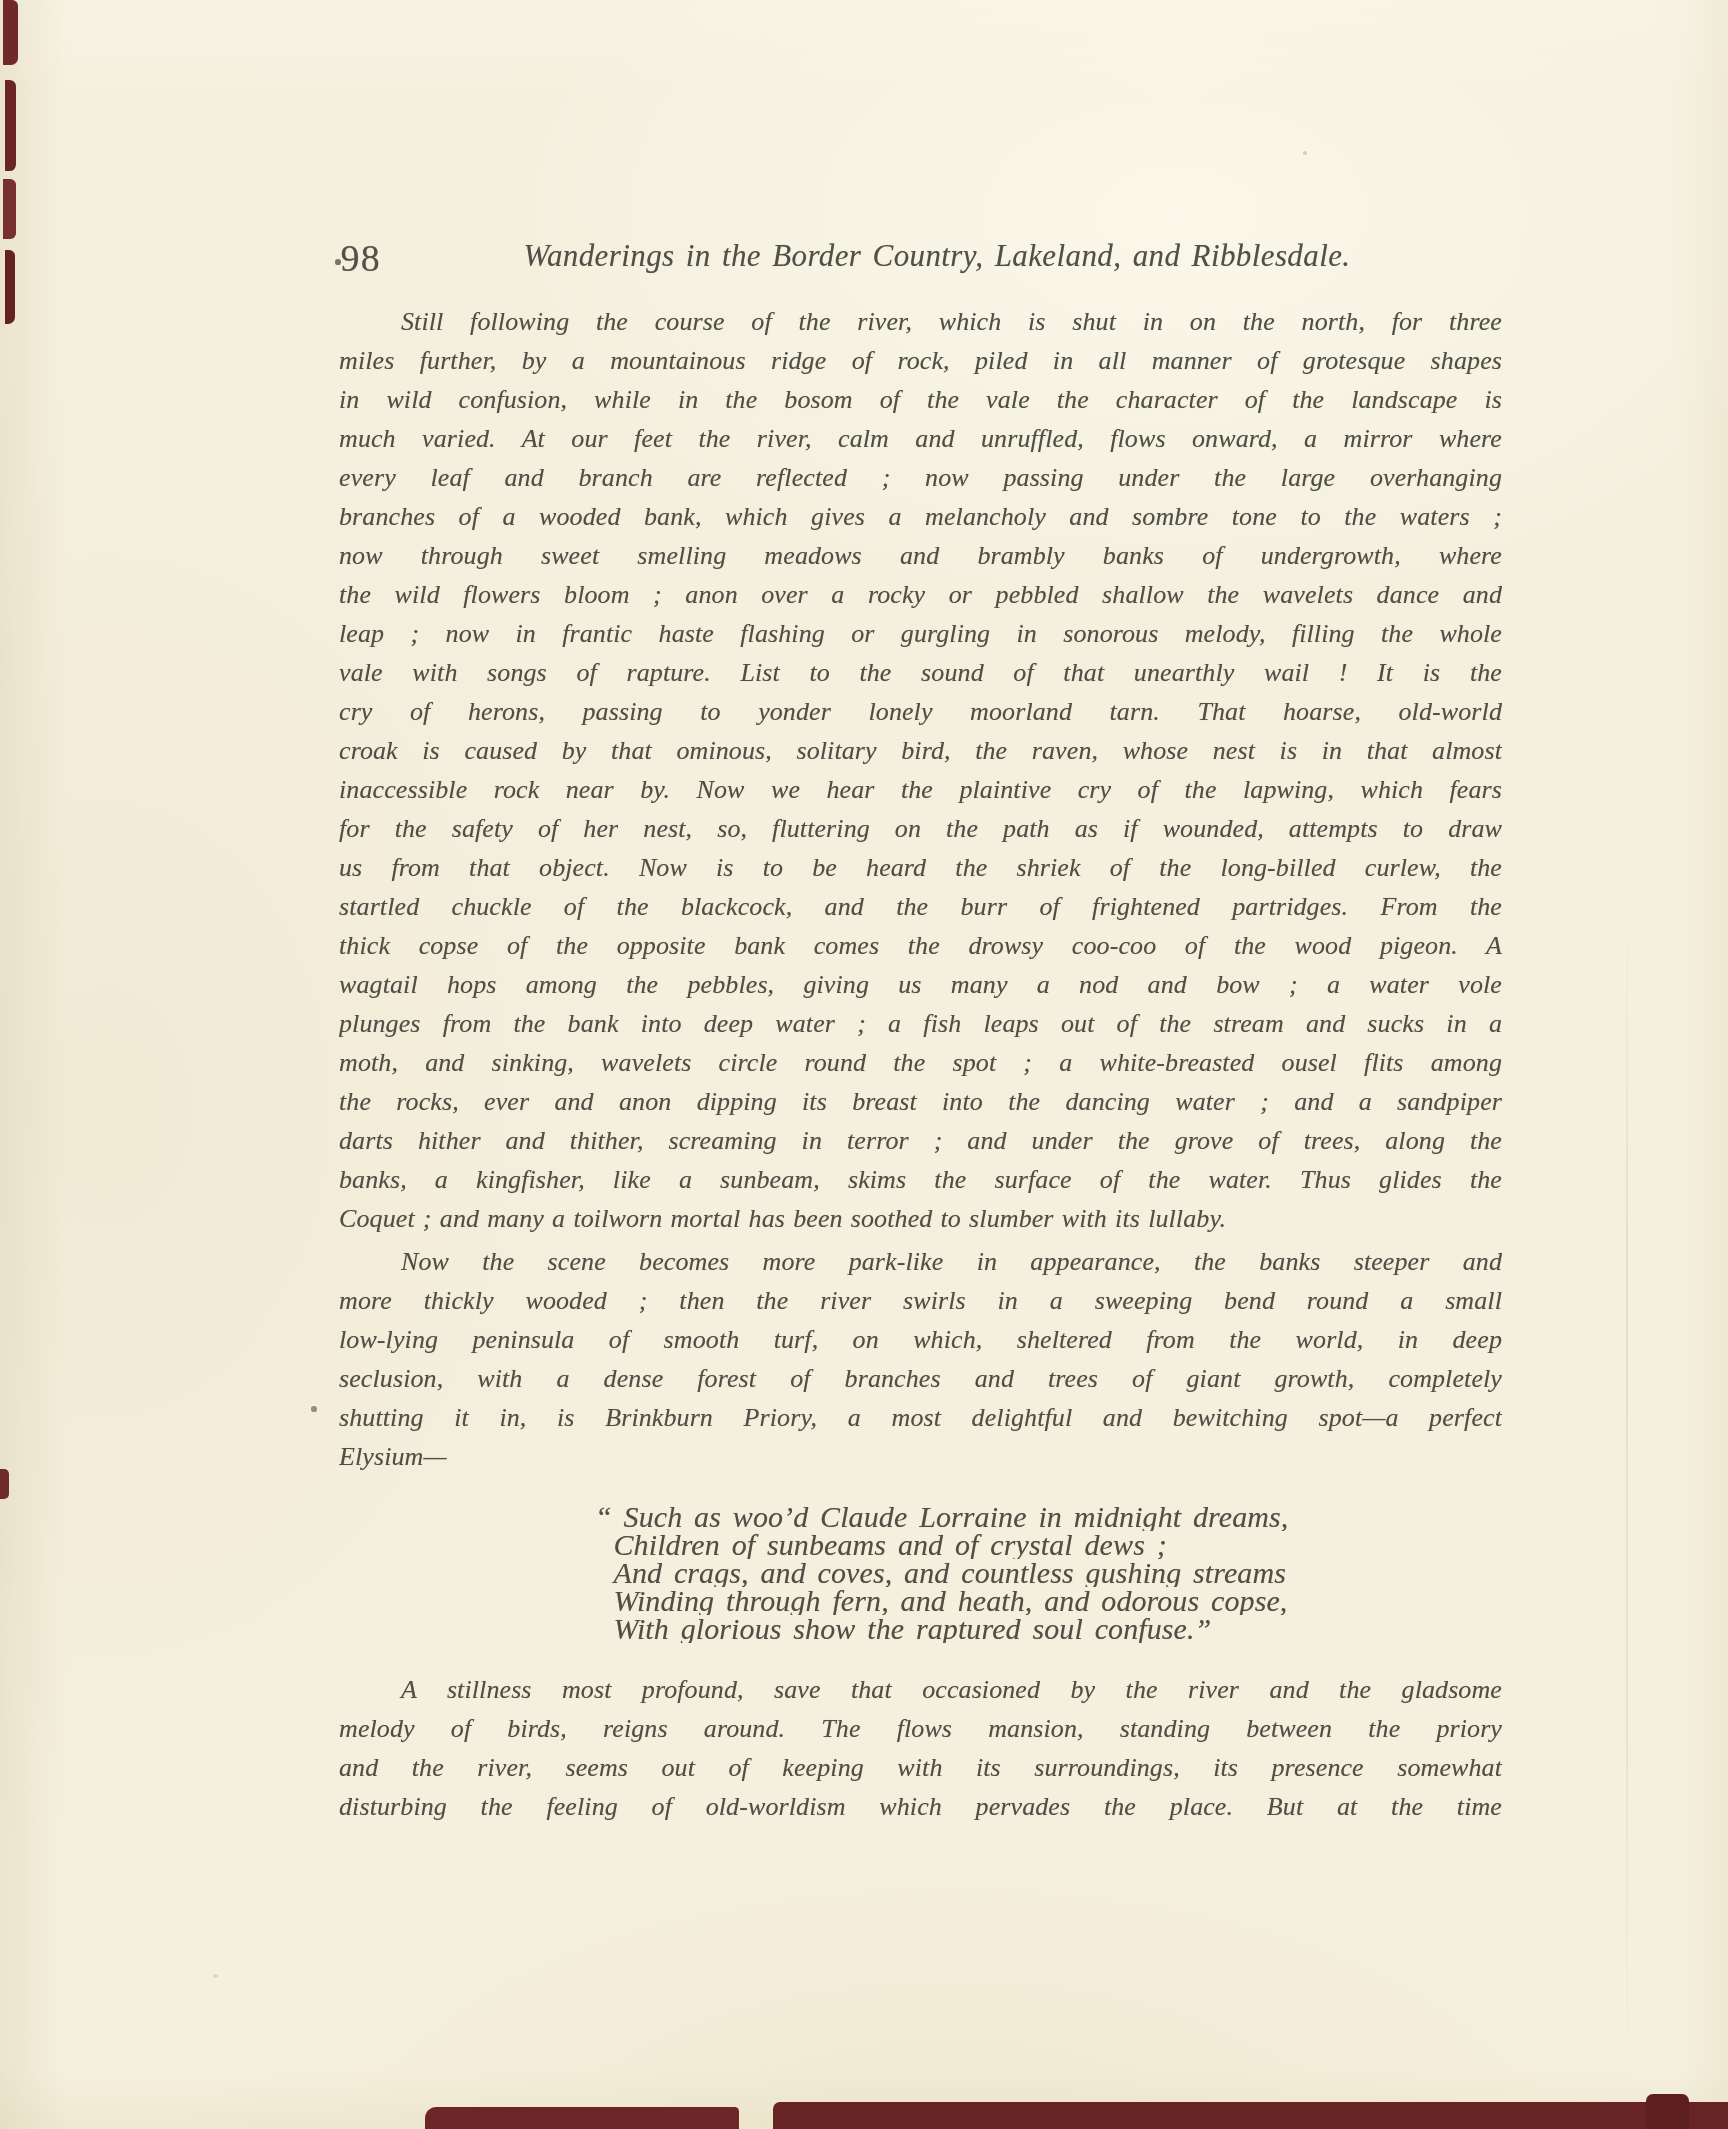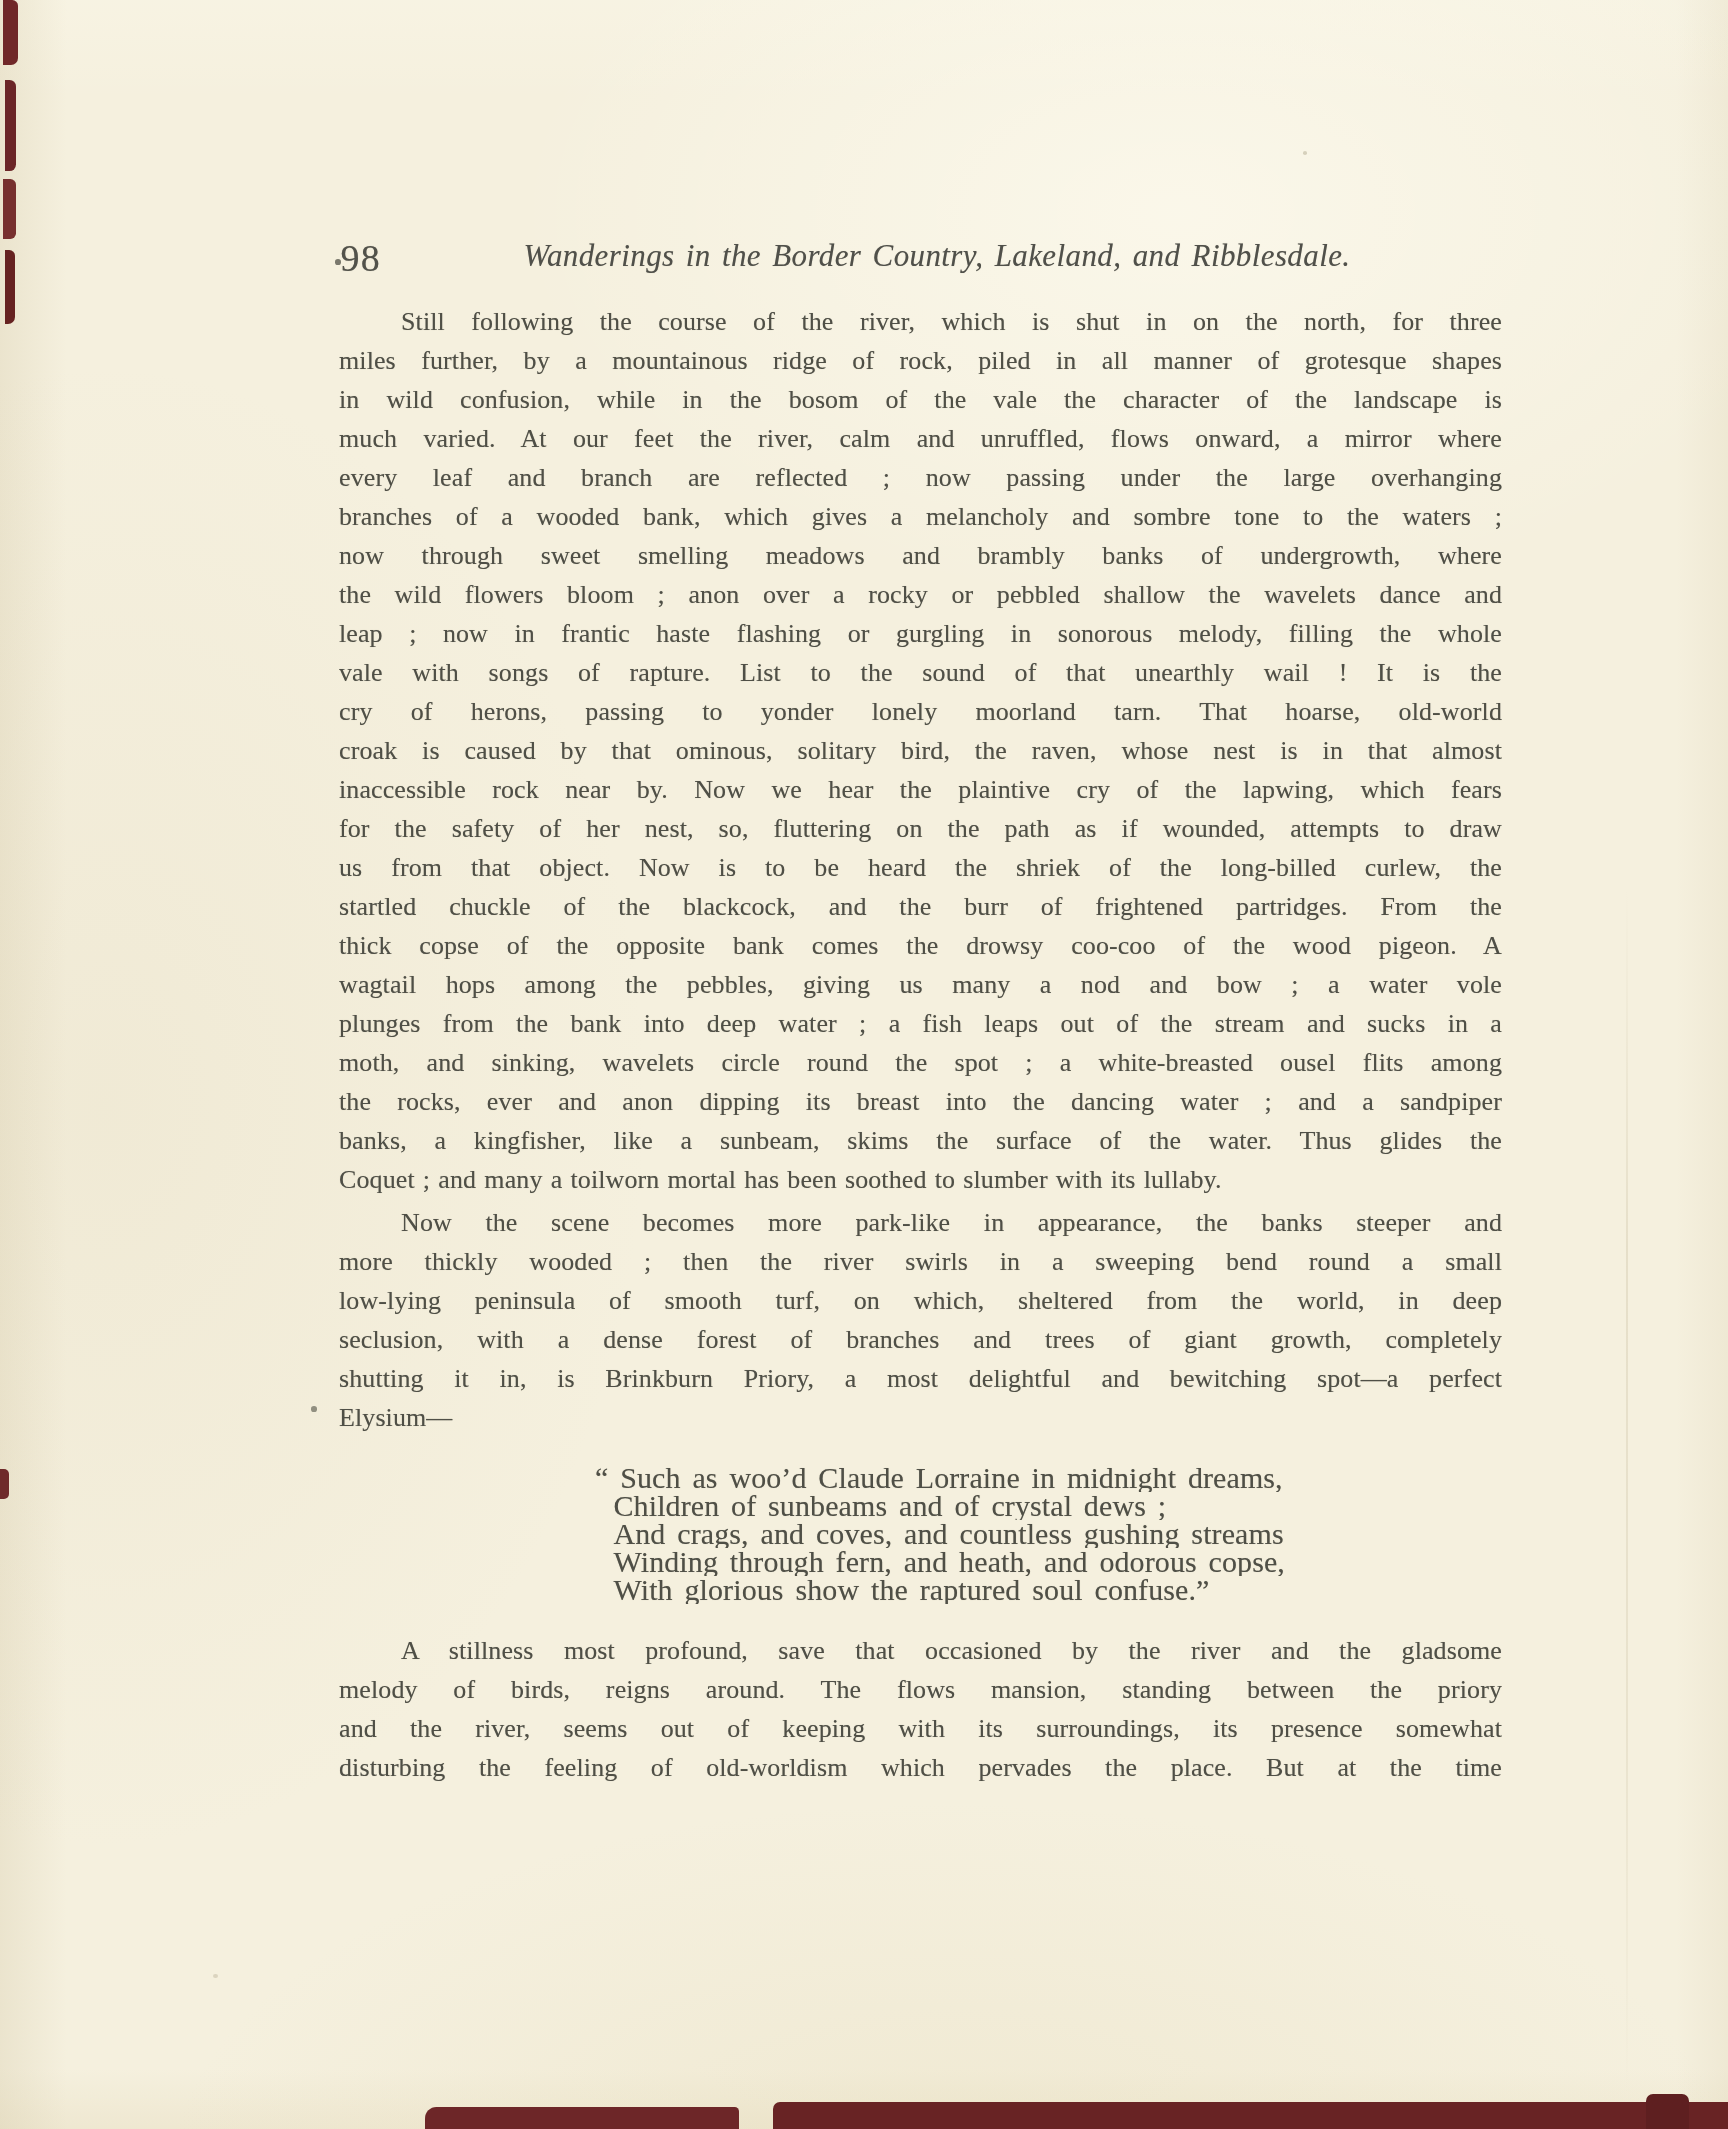--- a/index.html
+++ b/index.html
@@ -31,20 +31,21 @@
     text-align: center; padding-left: 33px;
     font-style: italic; font-size: 31px; line-height: 37px;
     letter-spacing: 0.4px; word-spacing: 0.10em;
     color: #50504a; text-shadow: 0 0 0.7px rgba(80,80,70,0.40);
   }
 
   .textblock {
     position: absolute; top: 302px; left: 339px; width: 1163px;
     font-size: 26px; letter-spacing: 0.1px; word-spacing: 0.06em;
     text-shadow: 0 0 0.7px rgba(79,79,70,0.40);
+    font-style: italic;
   }
   .tline { line-height: 39px; height: 39px; overflow: hidden; }
   .tline.j { text-align: justify; text-align-last: justify; }
   .tline.noj { text-align: center; text-align-last: left; }
   .tline.indent { text-indent: 62px; }
 
   .para.p2 { margin-top: 4.3px; }
   .poem {
     margin-top: 27px; margin-left: 256px;
     font-size: 30px; word-spacing: 0.14em; letter-spacing: 0.1px;
@@ -101,20 +102,21 @@
         <div class="tline j">croak is caused by that ominous, solitary bird, the raven, whose nest is in that almost</div>
         <div class="tline j">inaccessible rock near by.  Now we hear the plaintive cry of the lapwing, which fears</div>
         <div class="tline j">for the safety of her nest, so, fluttering on the path as if wounded, attempts to draw</div>
         <div class="tline j">us from that object.  Now is to be heard the shriek of the long-billed curlew, the</div>
         <div class="tline j">startled chuckle of the blackcock, and the burr of frightened partridges.  From the</div>
         <div class="tline j">thick copse of the opposite bank comes the drowsy coo-coo of the wood pigeon.  A</div>
         <div class="tline j">wagtail hops among the pebbles, giving us many a nod and bow ;  a water vole</div>
         <div class="tline j">plunges from the bank into deep water ; a fish leaps out of the stream and sucks in a</div>
         <div class="tline j">moth, and sinking, wavelets circle round the spot ;  a white-breasted ousel flits among</div>
         <div class="tline j">the rocks, ever and anon dipping its breast into the dancing water ; and a sandpiper</div>
+        <div class="tline j">darts hither and thither, screaming in terror ; and under the grove of trees, along the</div>
         <div class="tline j">banks, a kingfisher, like a sunbeam, skims the surface of the water.  Thus glides the</div>
         <div class="tline noj">Coquet ; and many a toilworn mortal has been soothed to slumber with its lullaby.</div>
       </div>
     <div class="para p2">
         <div class="tline indent j">Now the scene becomes more park-like in appearance, the banks steeper and</div>
         <div class="tline j">more thickly wooded ;  then the river swirls in a sweeping bend round a small</div>
         <div class="tline j">low-lying peninsula of smooth turf, on which, sheltered from the world, in deep</div>
         <div class="tline j">seclusion, with a dense forest of branches and trees of giant growth, completely</div>
         <div class="tline j">shutting it in, is Brinkburn Priory, a most delightful and bewitching spot—a perfect</div>
         <div class="tline noj">Elysium—</div>

